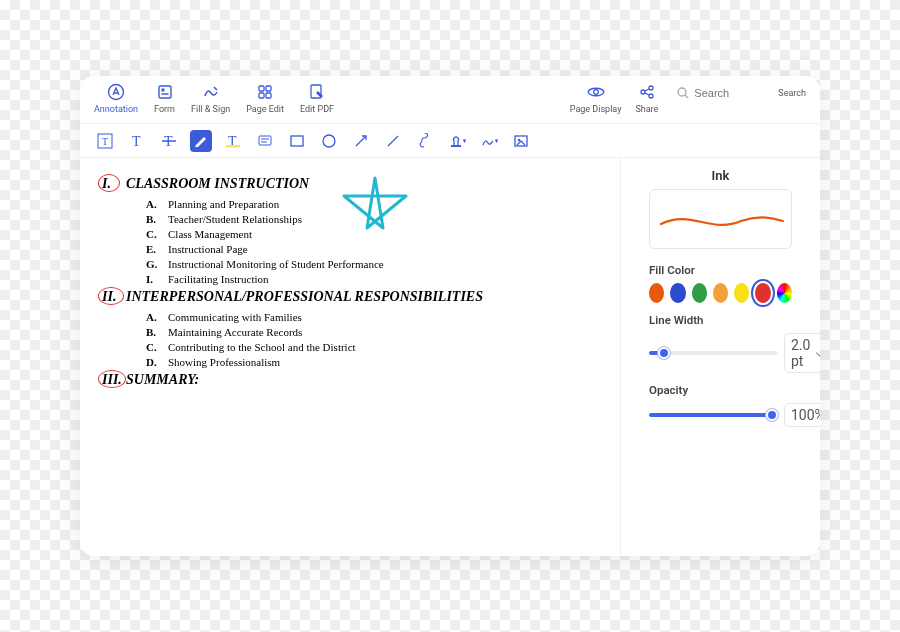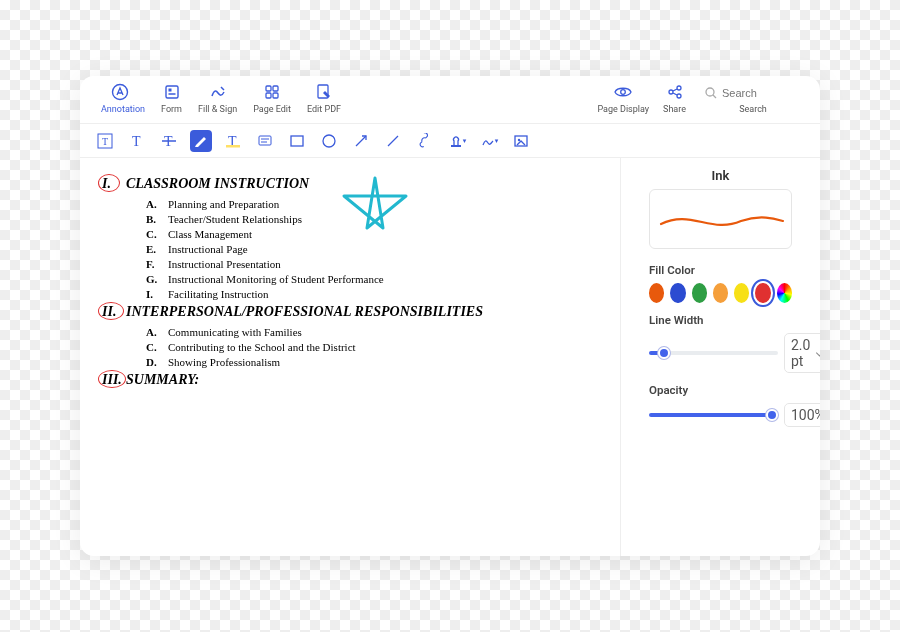--- a/index.html
+++ b/index.html
@@ -20,26 +20,26 @@
   .top-toolbar {
     display: flex; align-items: flex-start; padding: 6px 14px 0 14px;
     border-bottom: 1px solid #eee; height: 48px;
     justify-content: space-between;
   }
   .tb-left { display:flex; gap: 16px; }
   .tb-right { display:flex; gap: 14px; align-items:flex-start;}
   .tb-item { display:flex; flex-direction:column; align-items:center; gap:2px; cursor:pointer; }
   .tb-item .ico { width:20px; height:20px; display:flex; align-items:center; justify-content:center; color:#3b5bdb;}
   .tb-item .lbl { font-size: 9px; color:#555; }
-  .tb-item.active .lbl { color:#3b5bdb;margin-left:7px; }
+  .tb-item.active .lbl { color:#3b5bdb; }
   .search-box {
     display:flex; align-items:center; gap:4px; color:#aaa;
     border-radius:4px; padding:2px 4px; margin-top:2px;
   }
-  .search-wrap { display:flex; flex-direction:column; align-items:center; }
+  .search-wrap { display:flex; align-items:center; }
   .search-box input { border:none; outline:none; font-size:11px; width:80px; color:#888;}
   .sub-toolbar {
     display:flex; gap:10px; padding: 6px 14px; align-items:center;
     border-bottom:1px solid #eee; height:34px;
   }
   .st-btn {
     width:22px; height:22px; display:flex; align-items:center; justify-content:center;
     border-radius:4px; cursor:pointer; color:#3b5bdb; font-size:14px;
   }
   .st-btn.sel { background:#3b5bdb; color:#fff; }
@@ -273,27 +273,27 @@
     <div class="doc-area" id="doc-area">
       <svg class="star" width="70" height="70" viewBox="0 0 70 70">
         <path d="M35 2 L43 52 L4 20 L66 20 L27 52 Z" fill="none" stroke="#22b8cf" stroke-width="3" stroke-linejoin="round"></path>
       </svg>
     <div class="sec-title"><span class="circ" style="left: -4px; top: -2px;"></span><span class="num">I.</span><span>CLASSROOM INSTRUCTION</span></div>
         <div class="sub-list">
           <div class="sub-item"><span class="letter">A.</span><span>Planning and Preparation</span></div>
           <div class="sub-item"><span class="letter">B.</span><span>Teacher/Student Relationships</span></div>
           <div class="sub-item"><span class="letter">C.</span><span>Class Management</span></div>
           <div class="sub-item"><span class="letter">E.</span><span>Instructional Page</span></div>
-          <div class="sub-item"><span class="letter">F.</span><span>Instructional Presentation</span></div>
           <div class="sub-item"><span class="letter">G.</span><span>Instructional Monitoring of Student Performance</span></div>
           <div class="sub-item"><span class="letter">I.</span><span>Facilitating Instruction</span></div>
         </div>
         <div class="sec-title"><span class="circ" style="left: -4px; top: -2px; width: 26px;"></span><span class="num">II.</span><span>INTERPERSONAL/PROFESSIONAL RESPONSIBILITIES</span></div>
         <div class="sub-list">
           <div class="sub-item"><span class="letter">A.</span><span>Communicating with Families</span></div>
+          <div class="sub-item"><span class="letter">B.</span><span>Maintaining Accurate Records</span></div>
           <div class="sub-item"><span class="letter">C.</span><span>Contributing to the School and the District</span></div>
           <div class="sub-item"><span class="letter">D.</span><span>Showing Professionalism</span></div>
         </div>
         <div class="sec-title"><span class="circ" style="left: -4px; top: -2px; width: 28px;"></span><span class="num">III.</span><span>SUMMARY:</span></div>
       </div>
 
     <div class="side-panel">
       <div class="side-title">Ink</div>
       <div class="preview">
         <svg width="140" height="40" viewBox="0 0 140 40">

